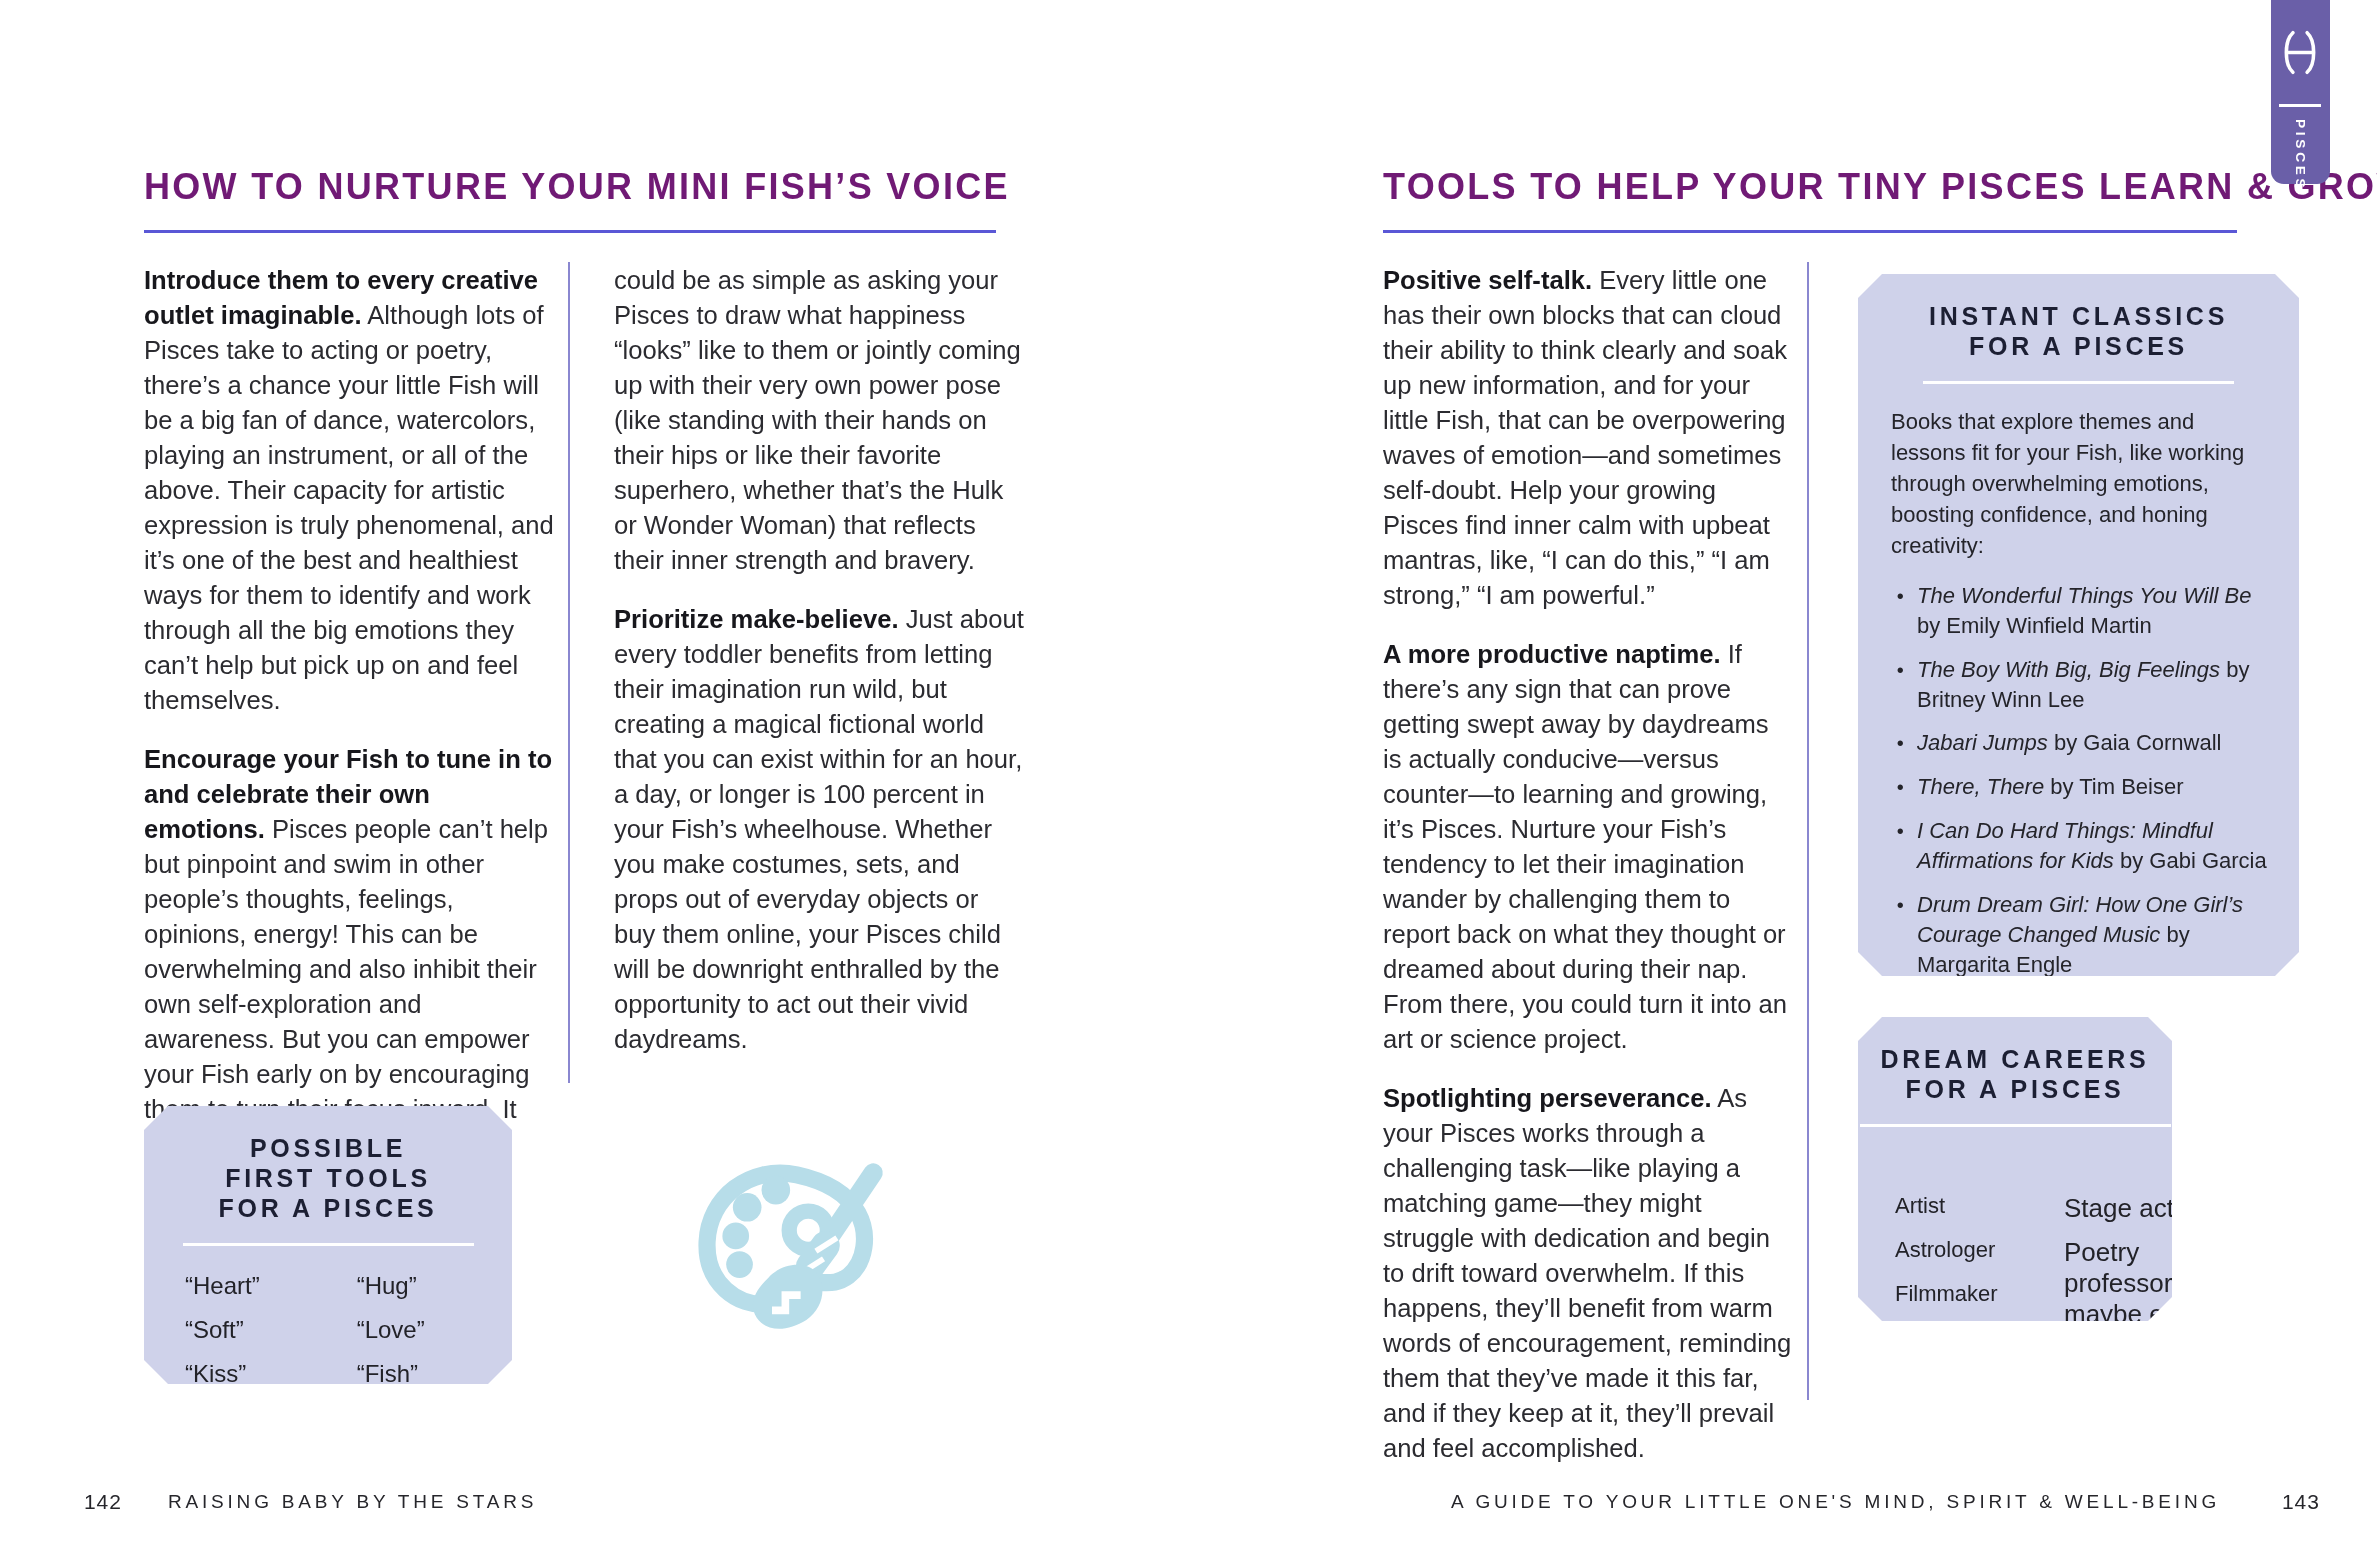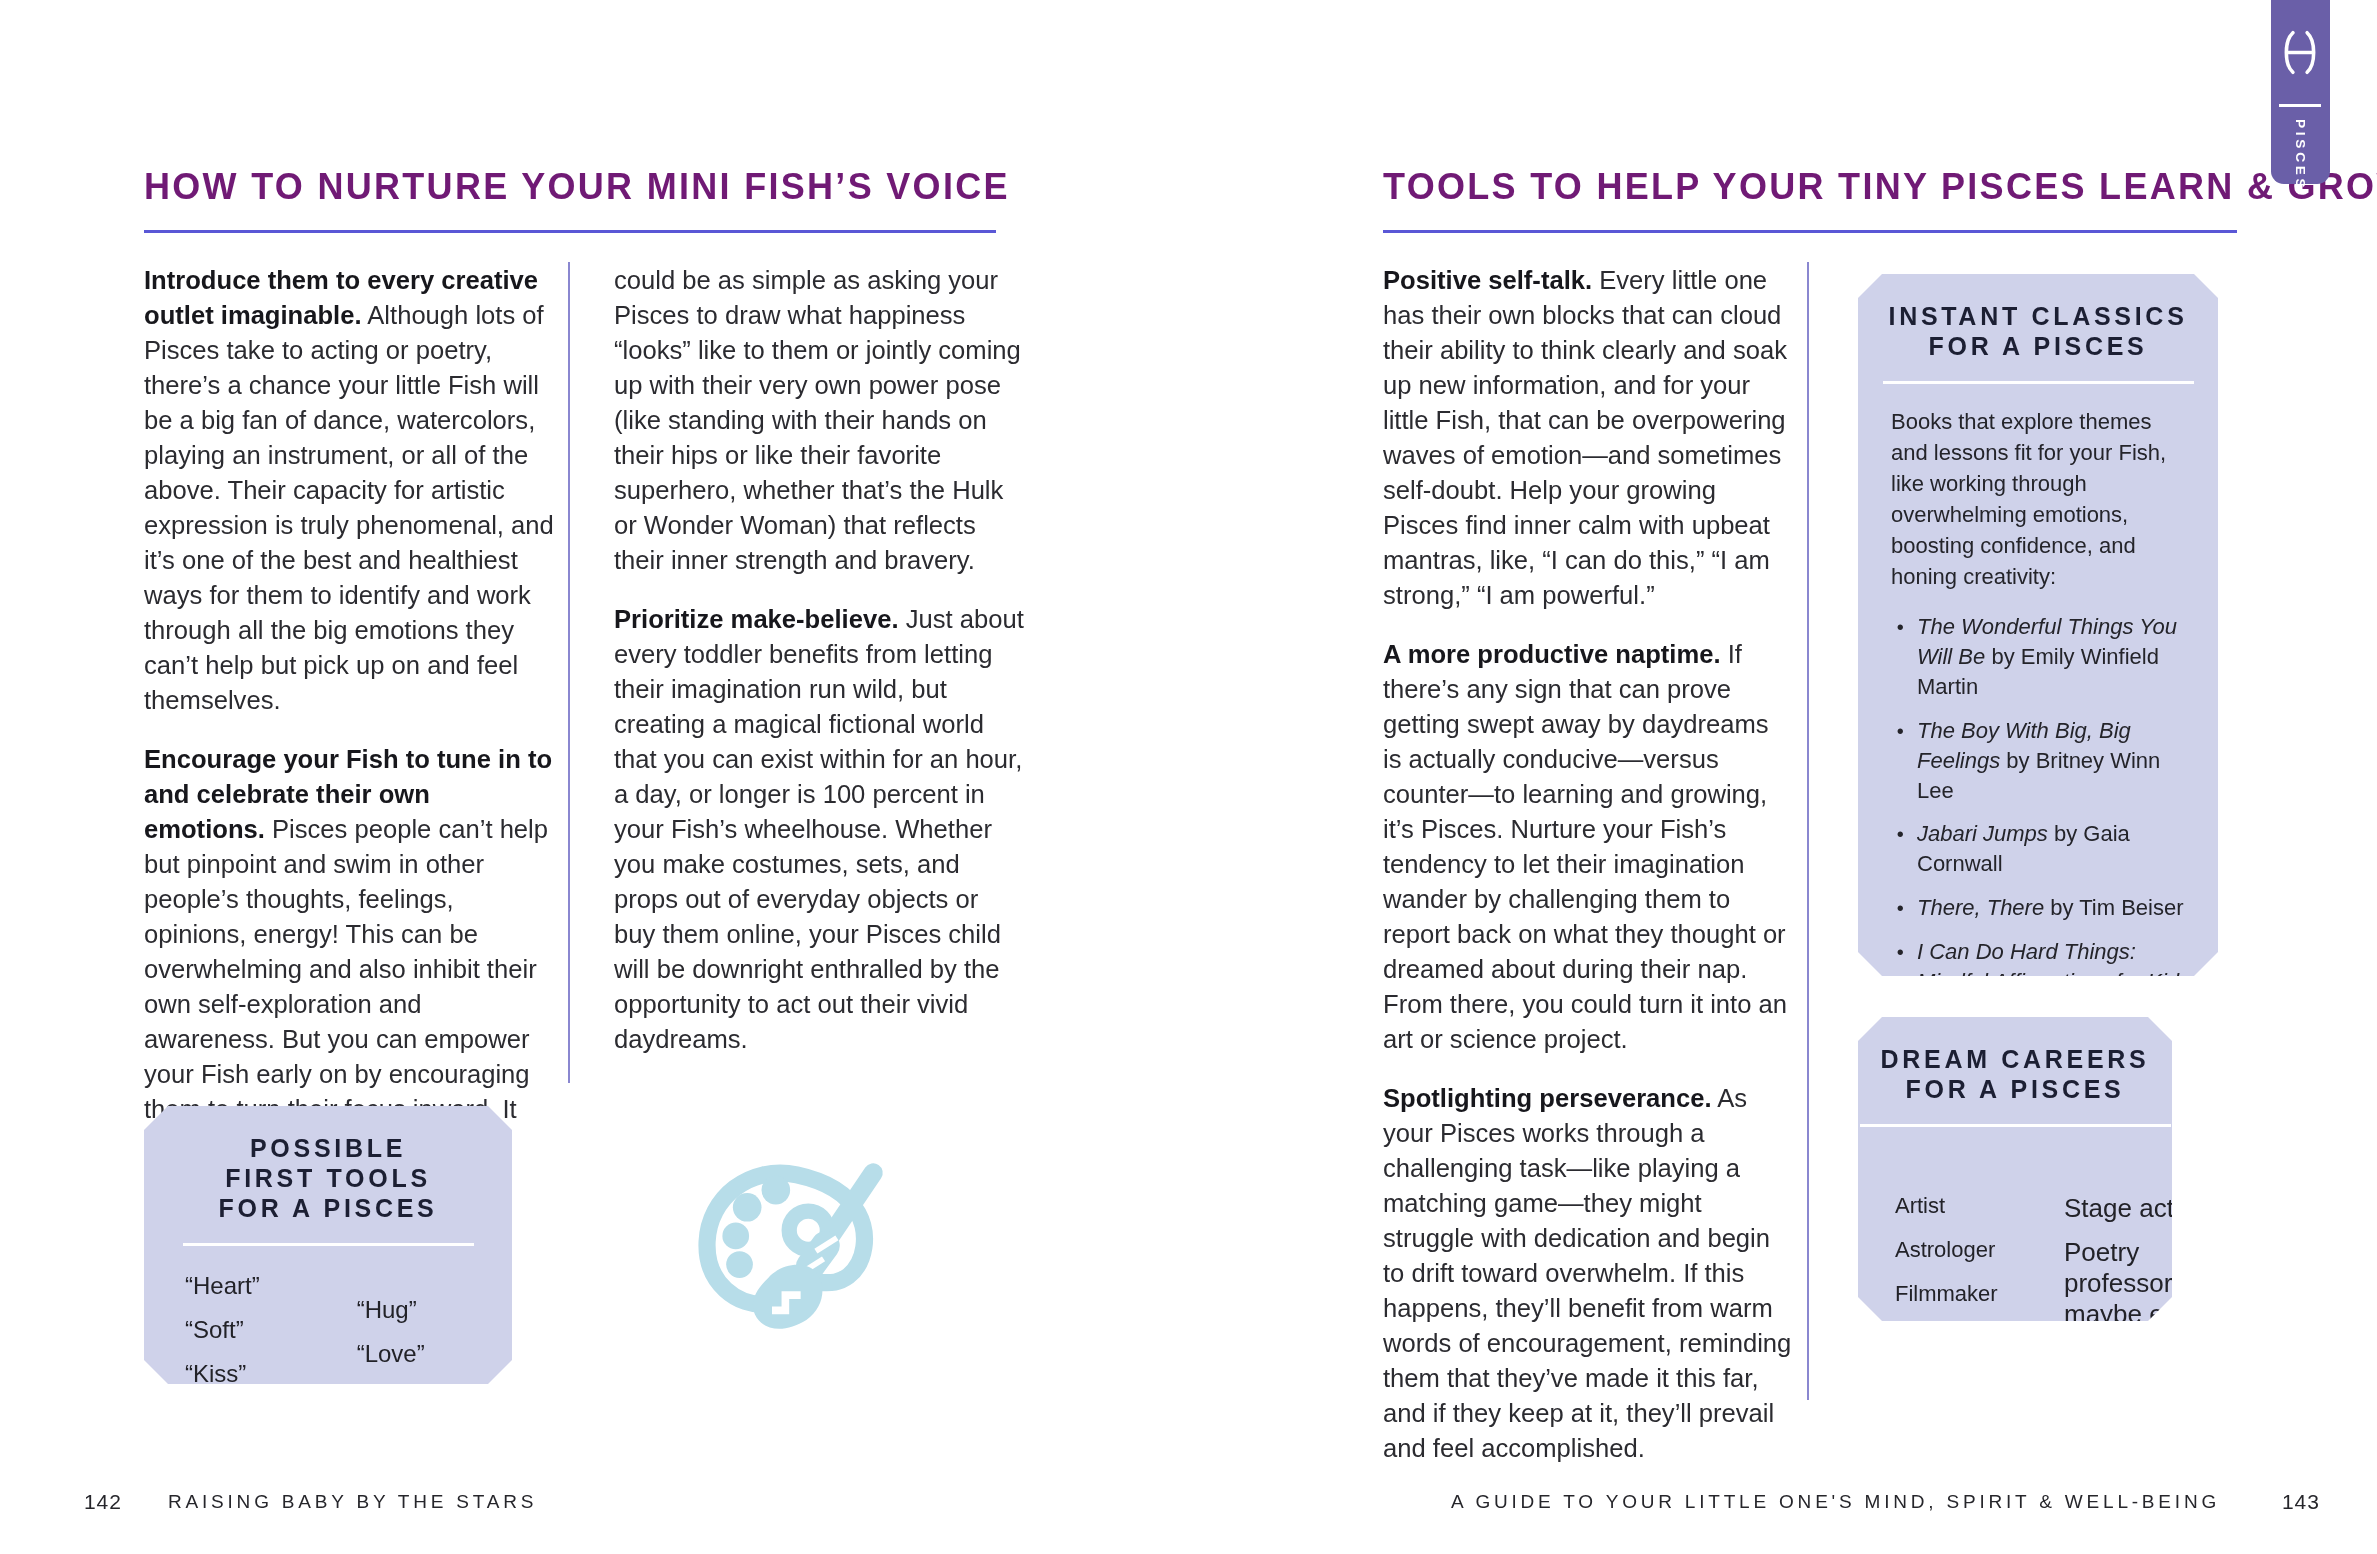--- a/index.html
+++ b/index.html
@@ -97,21 +97,21 @@
     <span>FIRST TOOLS</span>
     <span>FOR A PISCES</span>
   </h2>
   <div class="box-rule" style="width:291px;"></div>
   <div class="word-grid">
     <div class="word-col" style="width:165px;">
       <div>“Heart”</div>
       <div>“Soft”</div>
       <div>“Kiss”</div>
     </div>
-    <div class="word-col" style="width:137px;margin-top:24px;">
+    <div class="word-col" style="width:137px;">
       <div>“Hug”</div>
       <div>“Love”</div>
       <div>“Fish”</div>
     </div>
   </div>
 </div>
 
 <svg class="abs" style="left:688px;top:1150px;" width="210" height="210" viewBox="0 0 110 110" aria-hidden="true">
   <g stroke="#b7dde9" fill="none">
     <path d="M57,13 C32,8 11,25 10,48 C9,70 26,82 42,81 C52,80 54,72 62,70 C70,68 76,72 84,66 C93,59 95,44 89,33 C83,22 71,16 57,13 Z" stroke-width="9"></path>
@@ -142,21 +142,21 @@
 <div class="abs header-rule" style="left:1383px;top:230px;width:854px;"></div>
 
 <div class="abs bodycol" style="left:1383px;top:263px;width:411px;">
   <p><strong>Positive self-talk.</strong> <span>Every little one has their own blocks that can cloud their ability to think clearly and soak up new information, and for your little Fish, that can be overpowering waves of emotion—and sometimes self-doubt. Help your growing Pisces find inner calm with upbeat mantras, like, “I can do this,” “I am strong,” “I am powerful.”</span></p>
   <p><strong>A more productive naptime.</strong> <span>If there’s any sign that can prove getting swept away by daydreams is actually conducive—versus counter—to learning and growing, it’s Pisces. Nurture your Fish’s tendency to let their imagination wander by challenging them to report back on what they thought or dreamed about during their nap. From there, you could turn it into an art or science project.</span></p>
   <p><strong>Spotlighting perseverance.</strong> <span>As your Pisces works through a challenging task—like playing a matching game—they might struggle with dedication and begin to drift toward overwhelm. If this happens, they’ll benefit from warm words of encouragement, reminding them that they’ve made it this far, and if they keep at it, they’ll prevail and feel accomplished.</span></p>
 </div>
 
 <div class="abs col-divider" style="left:1807px;top:262px;height:1138px;"></div>
 
-<div class="abs box" style="left:1858px;top:274px;width:360px;height:702px;">
+<div class="abs box" style="left:1858px;top:274px;width:441px;height:702px;">
   <h2 class="box-title">
     <span>INSTANT CLASSICS</span>
     <span>FOR A PISCES</span>
   </h2>
   <div class="box-rule" style="width:311px;"></div>
   <div class="box-intro">Books that explore themes and lessons fit for your Fish, like working through overwhelming emotions, boosting confidence, and honing creativity:</div>
   <ul class="book-list">
     <li><i>The Wonderful Things You Will Be</i> <span>by Emily Winfield Martin</span></li>
     <li><i>The Boy With Big, Big Feelings</i> <span>by Britney Winn Lee</span></li>
     <li><i>Jabari Jumps</i> <span>by Gaia Cornwall</span></li>

